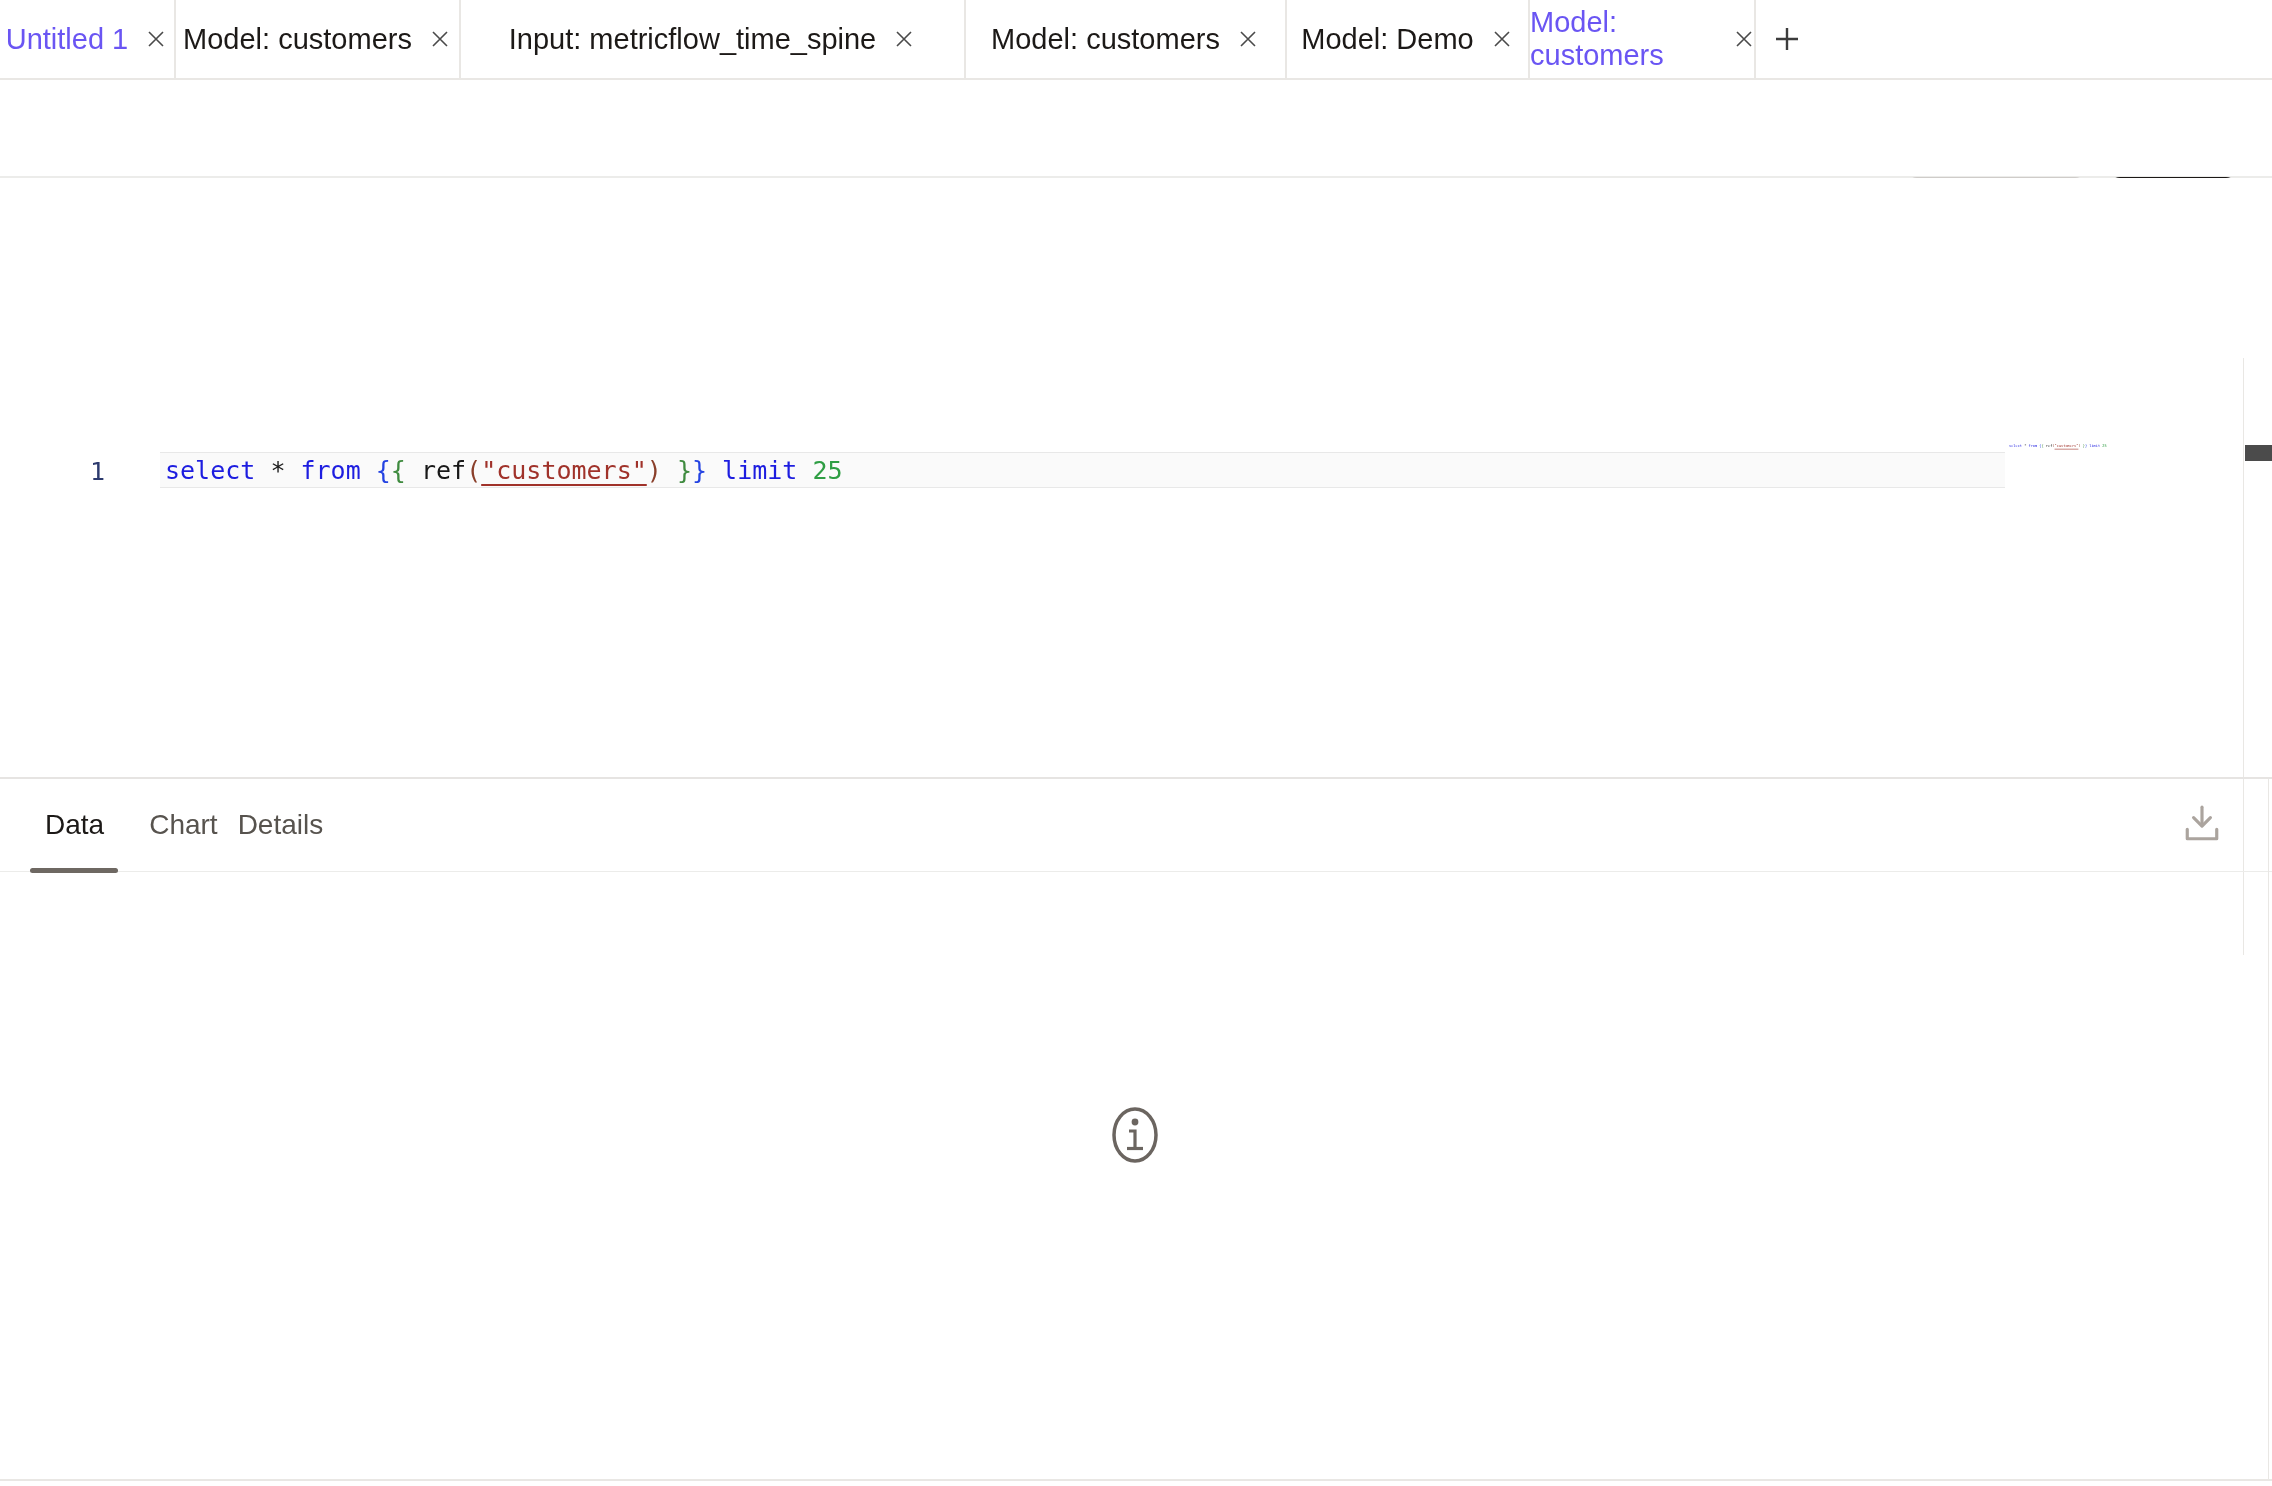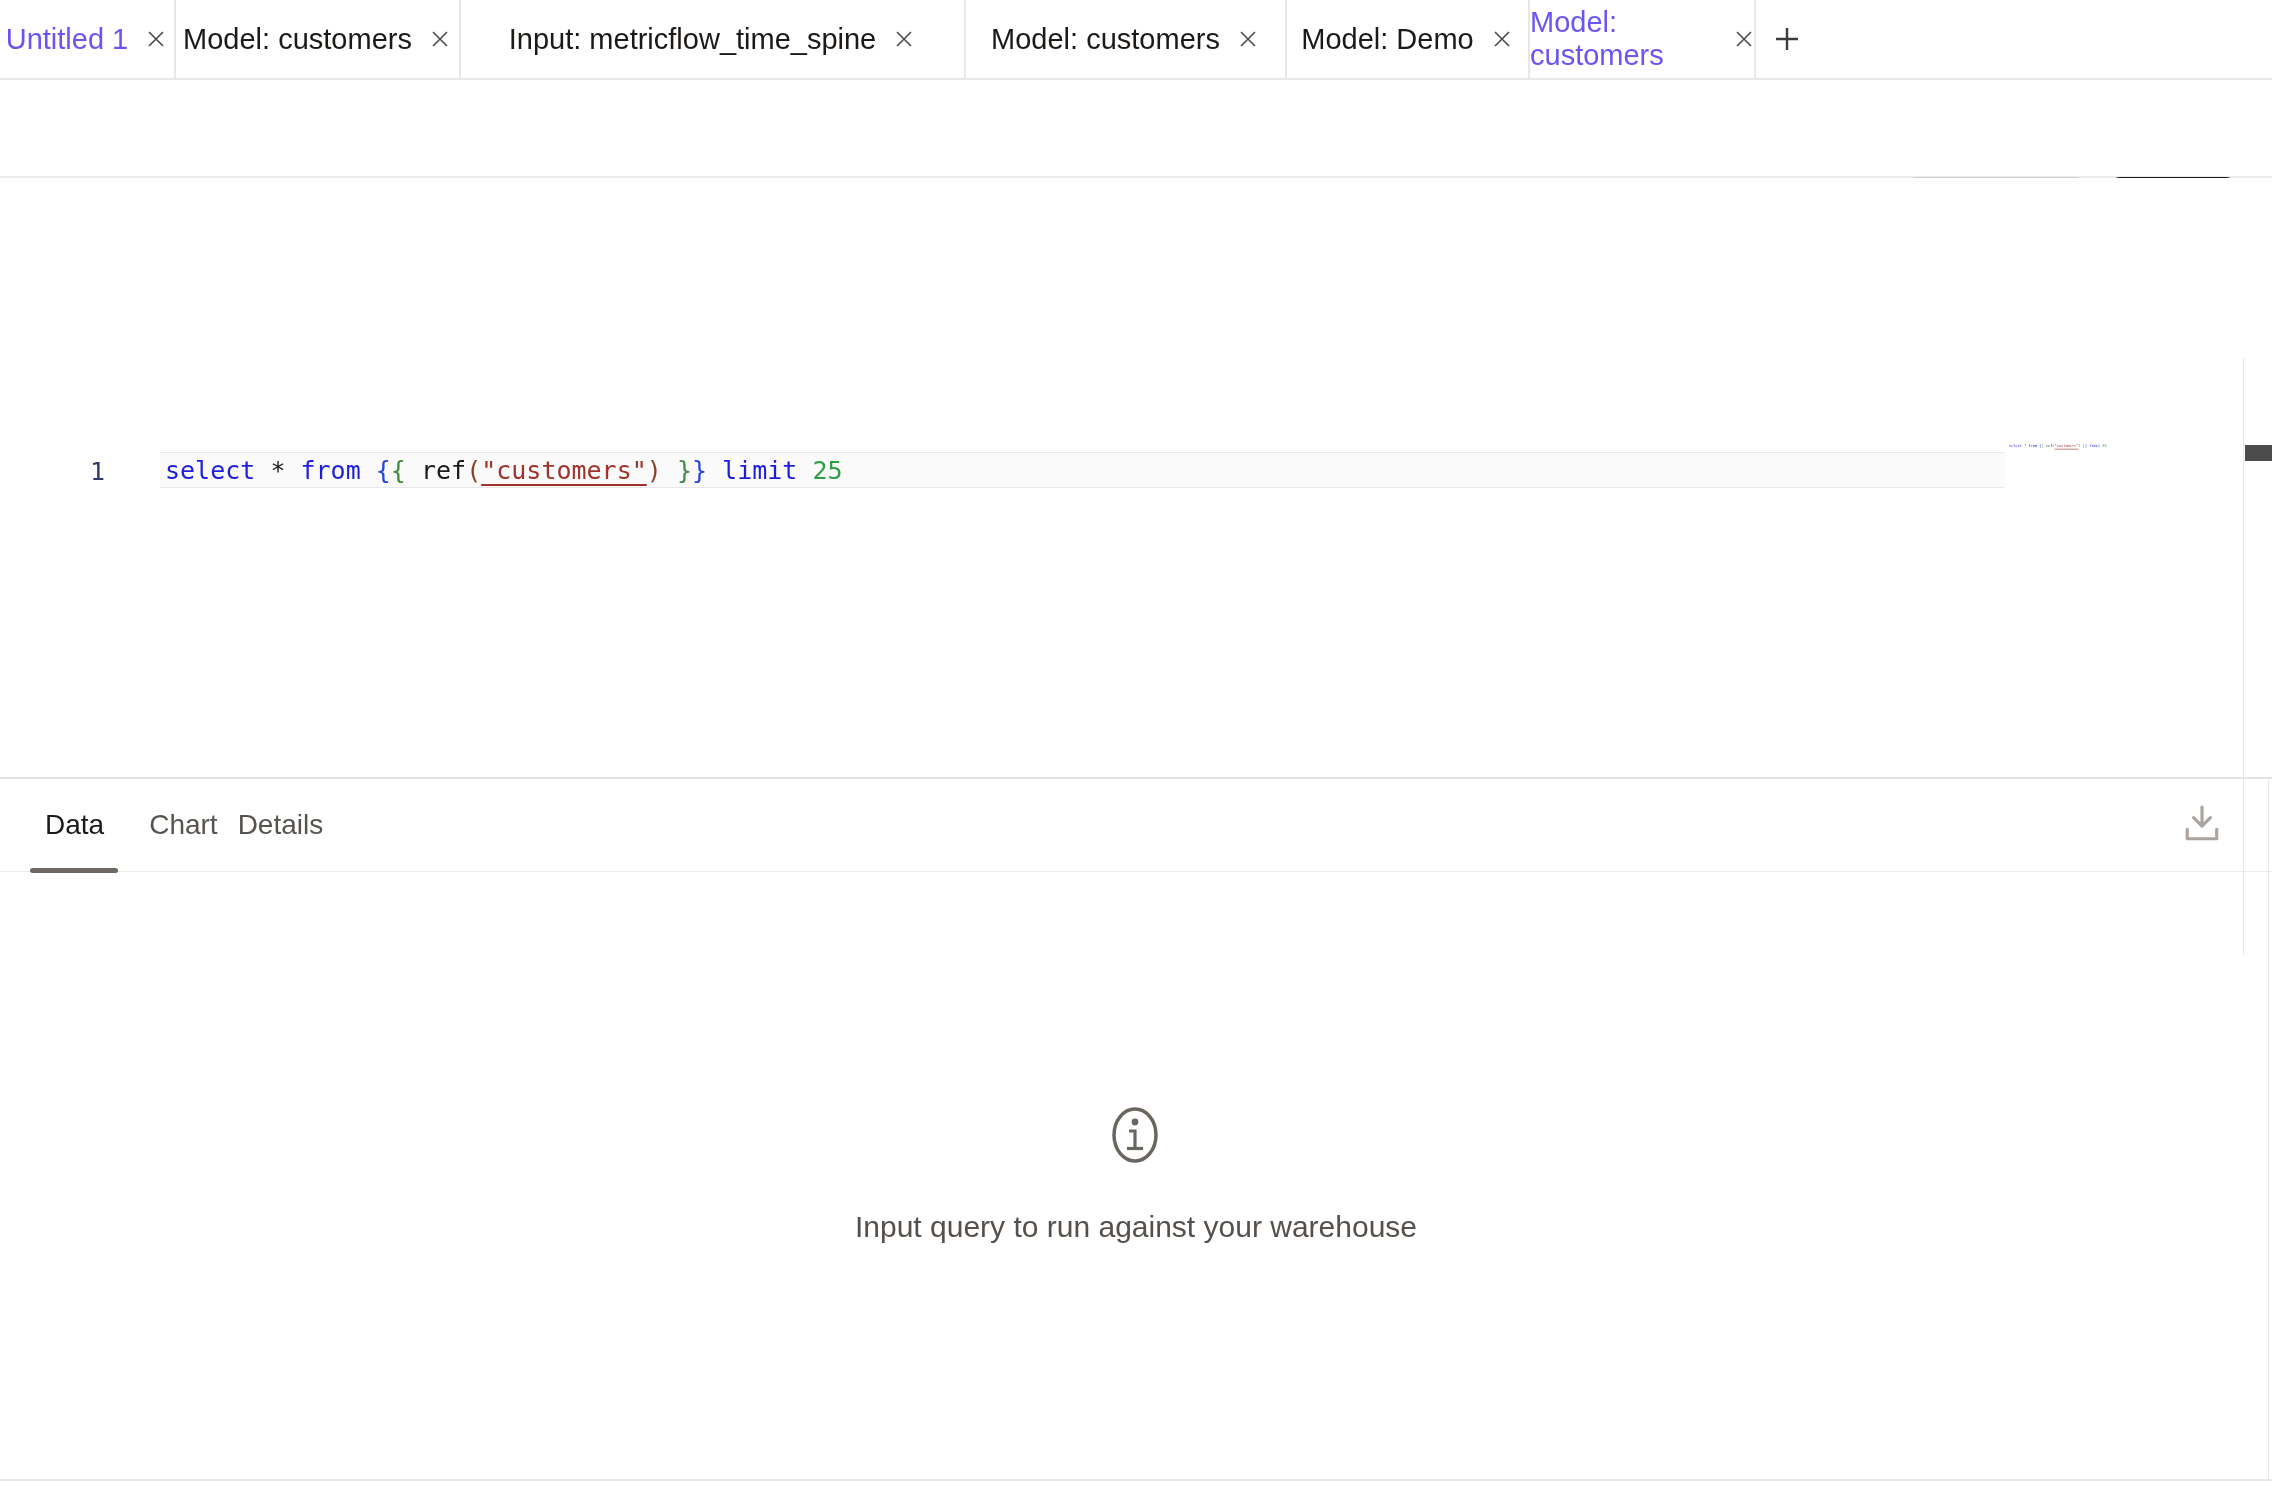--- a/index.html
+++ b/index.html
@@ -207,15 +207,14 @@
   <div class="bottom-hairline"></div>
 
   <div class="empty-state-icon">
     <svg width="48" height="62" viewBox="0 0 48 62">
       <ellipse cx="24" cy="31" rx="21" ry="26" stroke="#6b6560" stroke-width="3.5" fill="none"></ellipse>
       <circle cx="24" cy="18" r="3.4" fill="#6b6560"></circle>
       <path d="M18 27 H24 V44" stroke="#6b6560" stroke-width="3.2" fill="none"></path>
       <path d="M16 44.5 H32" stroke="#6b6560" stroke-width="3.2" fill="none"></path>
     </svg>
   </div>
-  <div class="empty-state-text">Input query to run against your warehouse</div>
 
 </div>
 
 </body></html>

